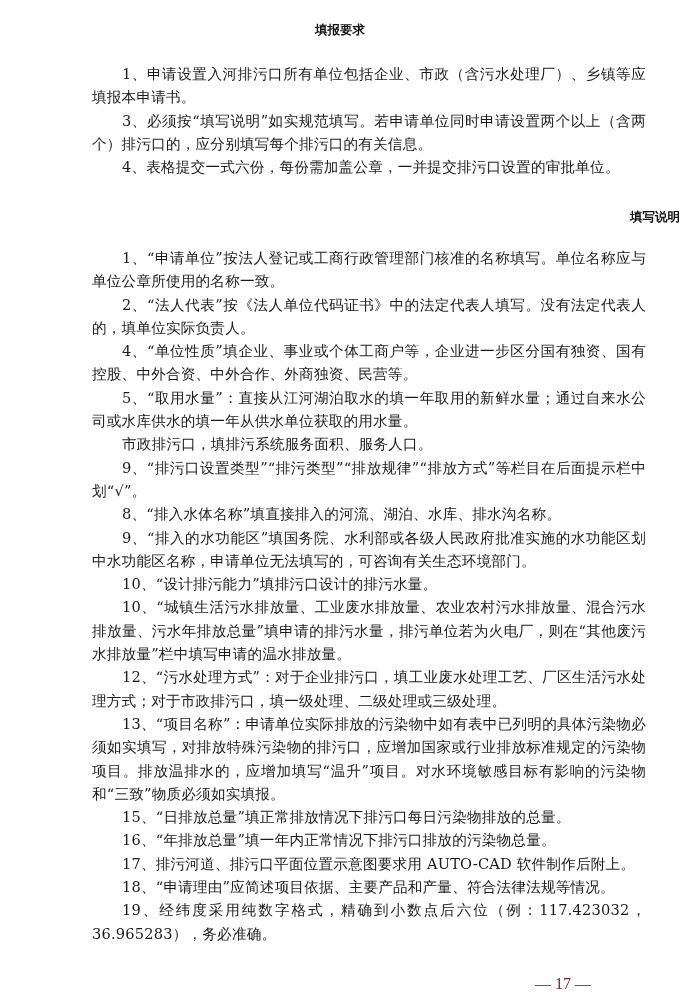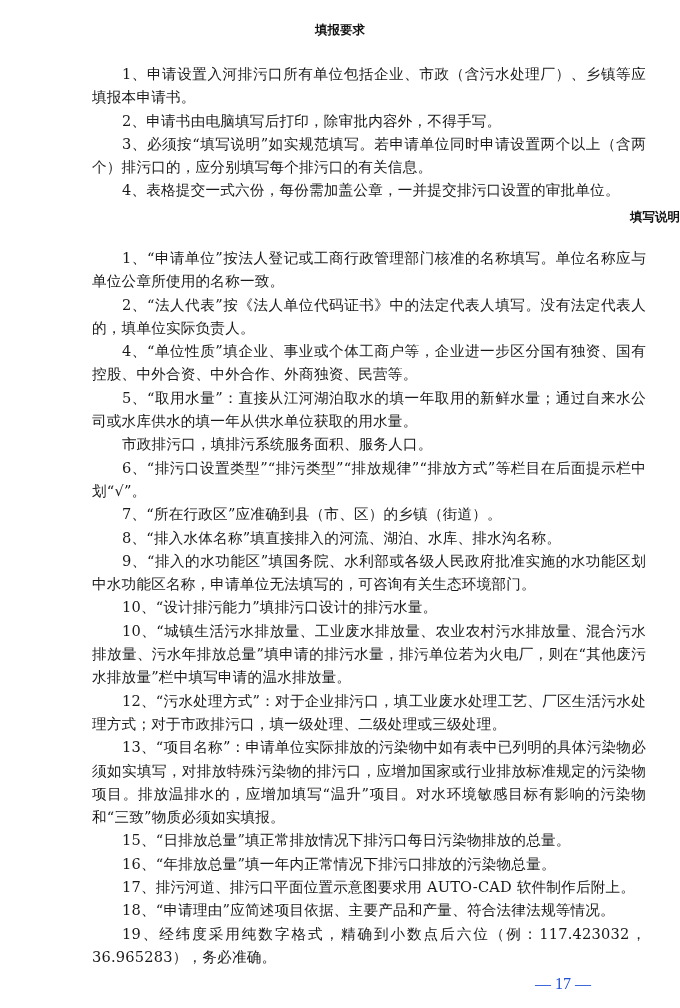--- a/index.html
+++ b/index.html
@@ -6,46 +6,44 @@
   body { width: 680px; height: 1008px; position: relative; overflow: hidden;
          font-family: "DejaVu Serif", "Liberation Serif", serif; color: #1a1a1a; }
   .page { position: absolute; left: 0; top: 0; width: 680px; height: 949px; }
   .heading { position: absolute; left: 0; width: 680px; text-align: center;
              font-family: "DejaVu Sans", "Liberation Sans", sans-serif;
              font-weight: bold; font-size: 12.5px; color: #111; }
   .section { position: absolute; left: 59px; width: 554px; margin-left: 33px; }
   .para { font-size: 14.6px; line-height: 23.3px; text-indent: 30px;
           text-align: justify; text-align-last: left; margin: 0; letter-spacing: 0.2px; }
   .page-num { position: absolute; left: 535px; top: 975px; font-size: 16px;
-              font-family: "Liberation Serif", serif; color: #1d4ed8; }
+              font-family: "Liberation Serif", serif; color: #7f1d1d; }
 </style>
 </head>
 <body>
 
 <div class="page">
 
   <div class="heading" style="top:22px;">填报要求</div>
 
   <div class="section" style="top:62px;">
     <p class="para">1、申请设置入河排污口所有单位包括企业、市政（含污水处理厂）、乡镇等应填报本申请书。</p>
-    <p class="para">2、申请书由电脑填写后打印，除审批内容外，不得手写。</p>
     <p class="para">3、必须按“填写说明”如实规范填写。若申请单位同时申请设置两个以上（含两个）排污口的，应分别填写每个排污口的有关信息。</p>
     <p class="para">4、表格提交一式六份，每份需加盖公章，一并提交排污口设置的审批单位。</p>
   </div>
 
   <div class="heading" style="top:209px;text-align:right;">填写说明</div>
 
   <div class="section" style="top:246px;">
     <p class="para">1、“申请单位”按法人登记或工商行政管理部门核准的名称填写。单位名称应与单位公章所使用的名称一致。</p>
     <p class="para">2、“法人代表”按《法人单位代码证书》中的法定代表人填写。没有法定代表人的，填单位实际负责人。</p>
     <p class="para">4、“单位性质”填企业、事业或个体工商户等，企业进一步区分国有独资、国有控股、中外合资、中外合作、外商独资、民营等。</p>
     <p class="para">5、“取用水量”：直接从江河湖泊取水的填一年取用的新鲜水量；通过自来水公司或水库供水的填一年从供水单位获取的用水量。</p>
     <p class="para">市政排污口，填排污系统服务面积、服务人口。</p>
-    <p class="para">6、“排污口设置类型”“排污类型”“排放规律”“排放方式”等栏目在后面提示栏中划“√”。</p>
-    <p class="para">7、“所在行政区”应准确到县（市、区）的乡镇（街道）。</p>
+    <p class="para">9、“排污口设置类型”“排污类型”“排放规律”“排放方式”等栏目在后面提示栏中划“√”。</p>
     <p class="para">8、“排入水体名称”填直接排入的河流、湖泊、水库、排水沟名称。</p>
     <p class="para">9、“排入的水功能区”填国务院、水利部或各级人民政府批准实施的水功能区划中水功能区名称，申请单位无法填写的，可咨询有关生态环境部门。</p>
     <p class="para">10、“设计排污能力”填排污口设计的排污水量。</p>
     <p class="para">10、“城镇生活污水排放量、工业废水排放量、农业农村污水排放量、混合污水排放量、污水年排放总量”填申请的排污水量，排污单位若为火电厂，则在“其他废污水排放量”栏中填写申请的温水排放量。</p>
     <p class="para">12、“污水处理方式”：对于企业排污口，填工业废水处理工艺、厂区生活污水处理方式；对于市政排污口，填一级处理、二级处理或三级处理。</p>
     <p class="para">13、“项目名称”：申请单位实际排放的污染物中如有表中已列明的具体污染物必须如实填写，对排放特殊污染物的排污口，应增加国家或行业排放标准规定的污染物项目。排放温排水的，应增加填写“温升”项目。对水环境敏感目标有影响的污染物和“三致”物质必须如实填报。</p>
     <p class="para">15、“日排放总量”填正常排放情况下排污口每日污染物排放的总量。</p>
     <p class="para">16、“年排放总量”填一年内正常情况下排污口排放的污染物总量。</p>
     <p class="para">17、排污河道、排污口平面位置示意图要求用 AUTO-CAD 软件制作后附上。</p>
     <p class="para">18、“申请理由”应简述项目依据、主要产品和产量、符合法律法规等情况。</p>

